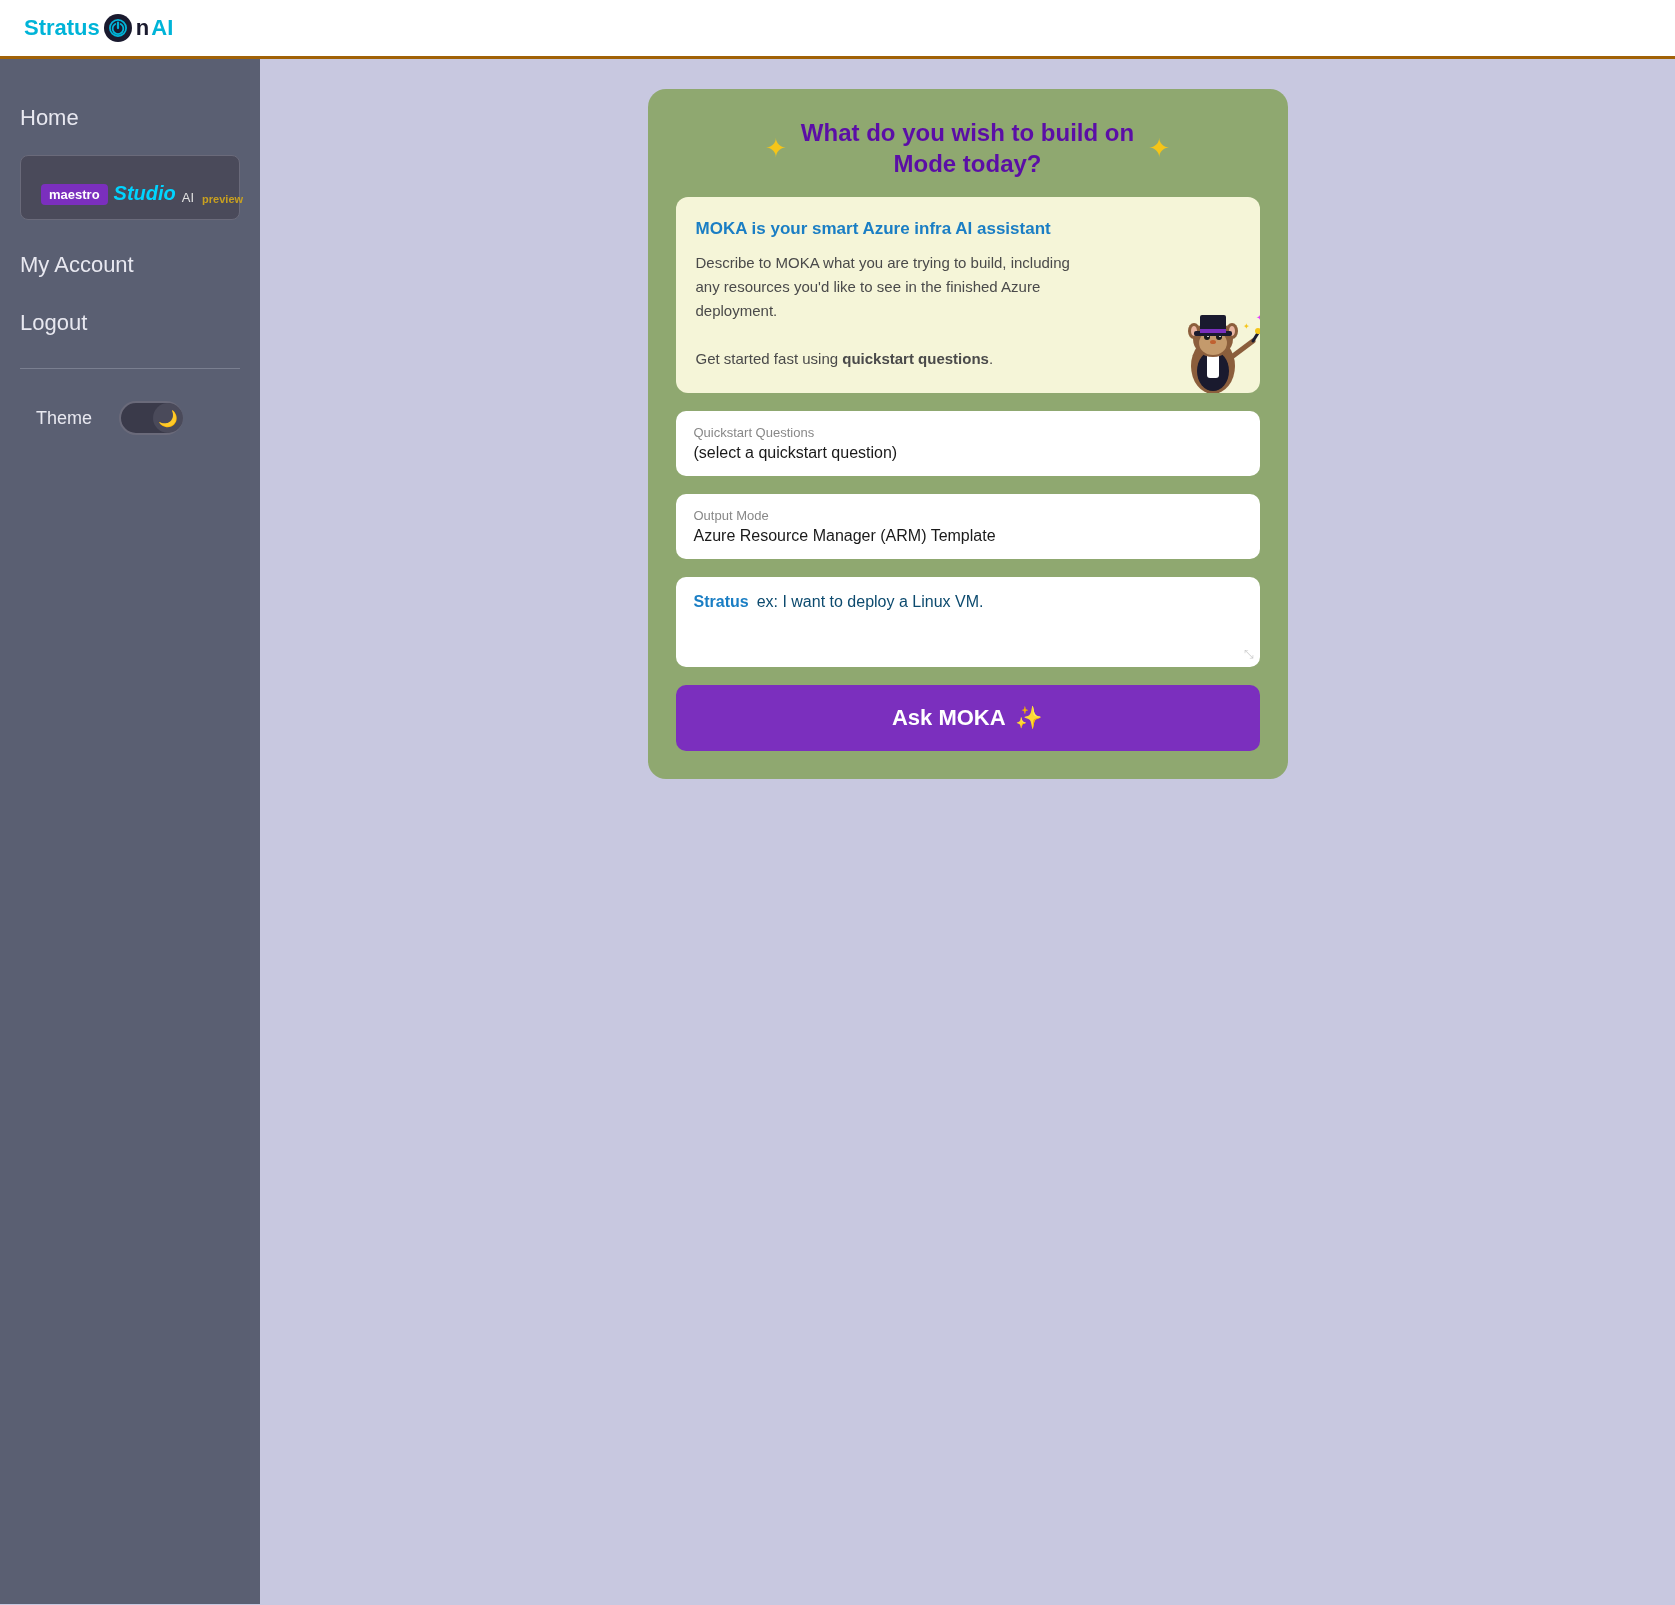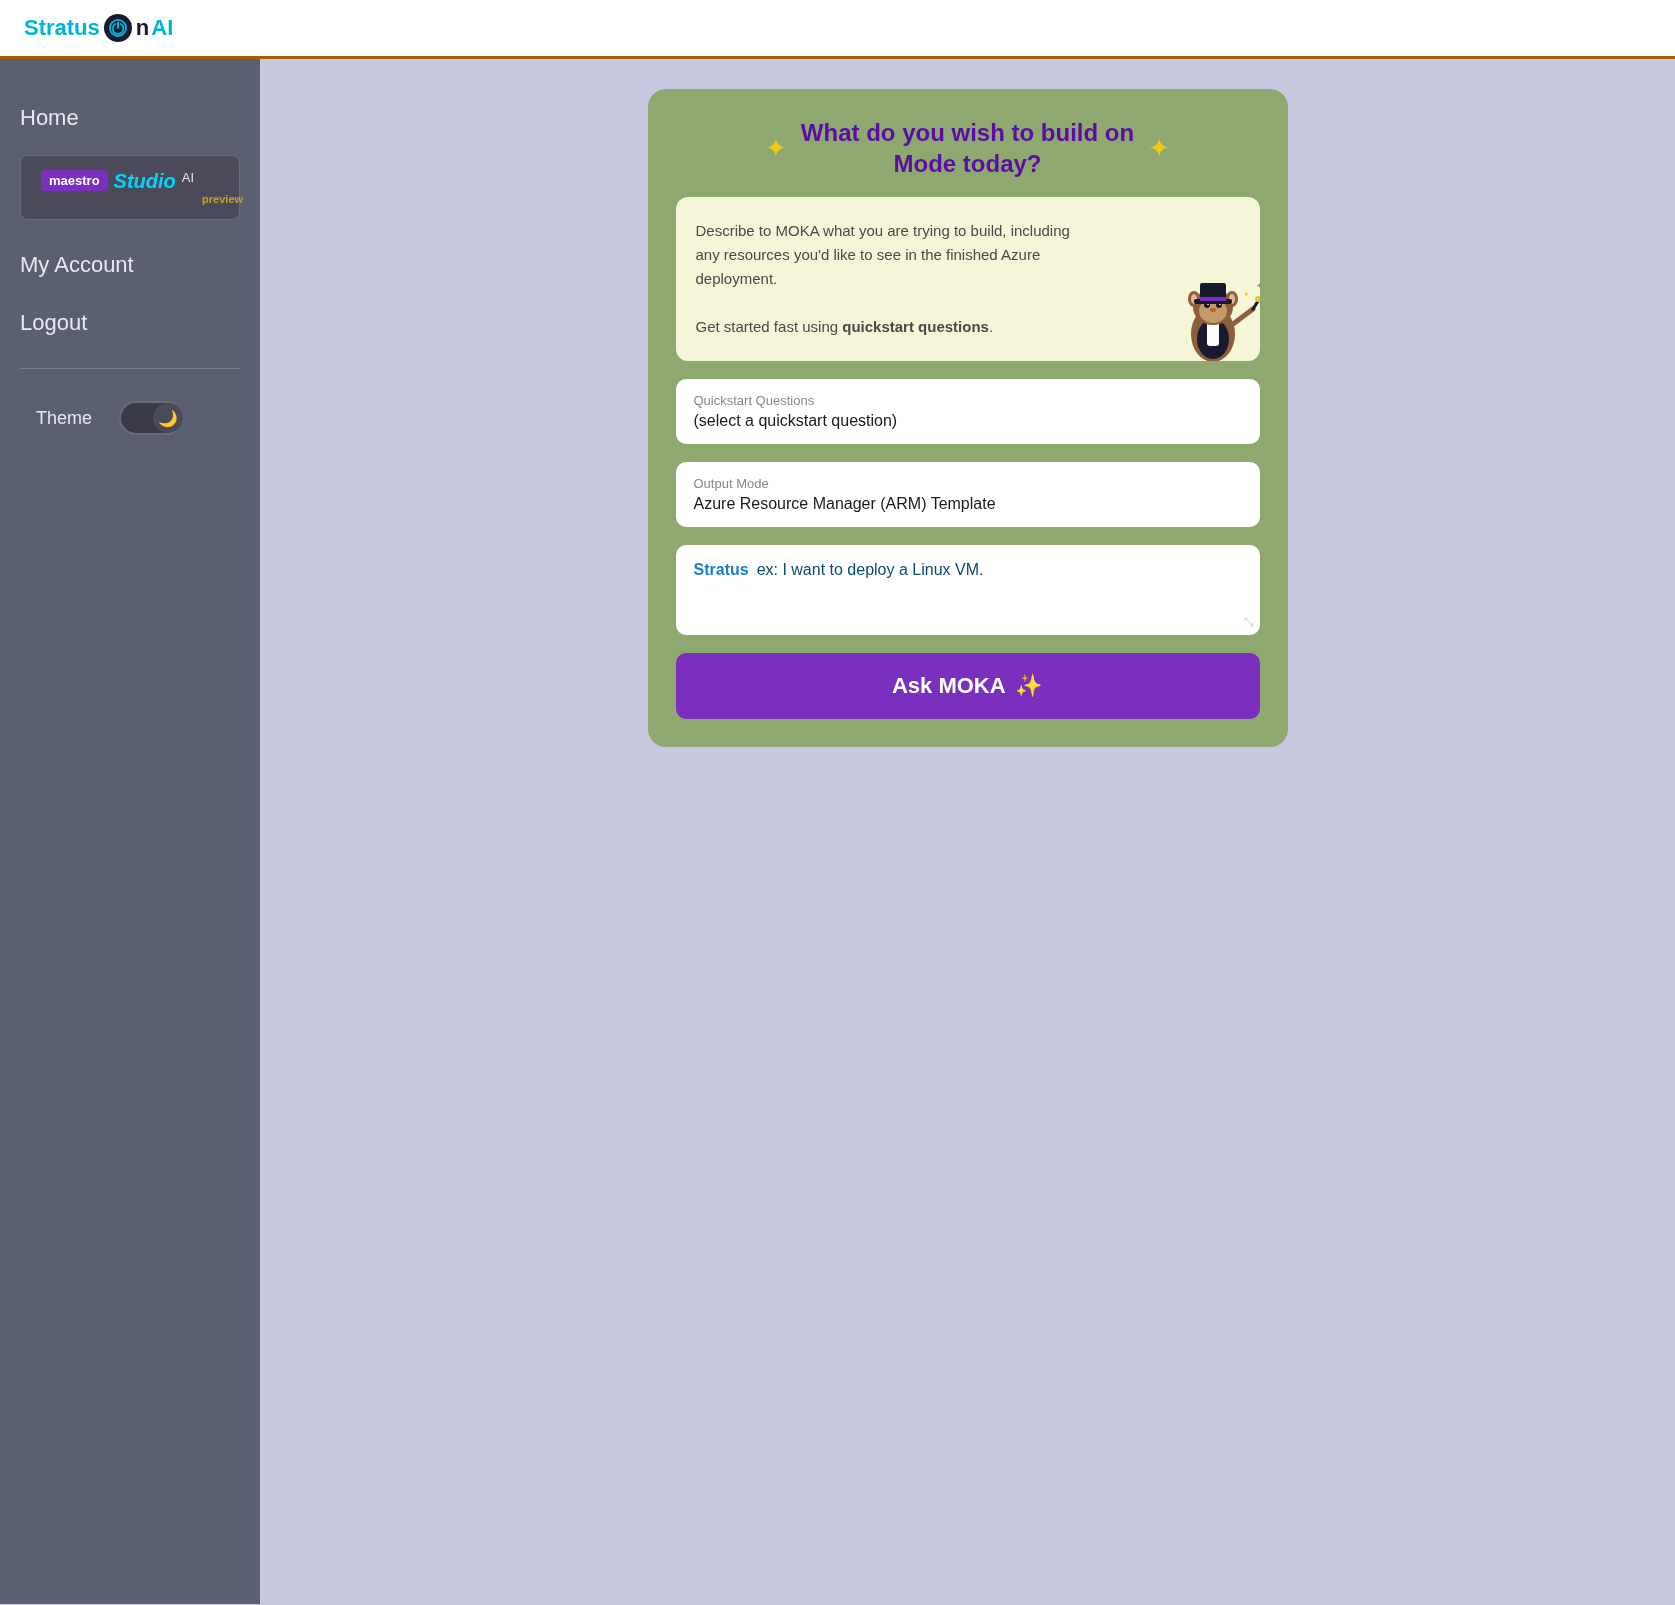--- a/index.html
+++ b/index.html
@@ -64,21 +64,21 @@
     }
 
     .maestro-btn {
       margin: 8px 20px 16px 20px;
       background: #4a4a5a;
       border: 1px solid #6a6a7a;
       border-radius: 8px;
       padding: 14px 20px;
       cursor: pointer;
       display: flex;
-      align-items: flex-start;
+      align-items: flex-end;
       gap: 6px;
     }
     .maestro-box {
       background: #7b2fbe;
       border-radius: 4px;
       padding: 3px 8px;
       color: white;
       font-size: 13px;
       font-weight: 600;
     }
@@ -326,20 +326,21 @@
       <div class="card-header">
         <span class="sparkle">✦</span>
         <div class="card-title">
           <span>What do you wish to build on</span><br>
           <span>Mode today?</span>
         </div>
         <span class="sparkle">✦</span>
       </div>
 
       <div class="info-box">
+        <div class="info-box-title">MOKA is your smart Azure infra AI assistant</div>
         <div class="info-box-text">
           <span>Describe to MOKA what you are trying to build, including any resources you'd like to see in the finished Azure deployment.</span><br><br>
           <span>Get started fast using </span><strong>quickstart questions</strong><span>.</span>
         </div>
 
         <div class="mascot">
           <svg class="mascot-img" viewBox="0 0 110 110" xmlns="http://www.w3.org/2000/svg">
 
             <ellipse cx="55" cy="75" rx="22" ry="28" fill="#8B5E3C"></ellipse>
 

